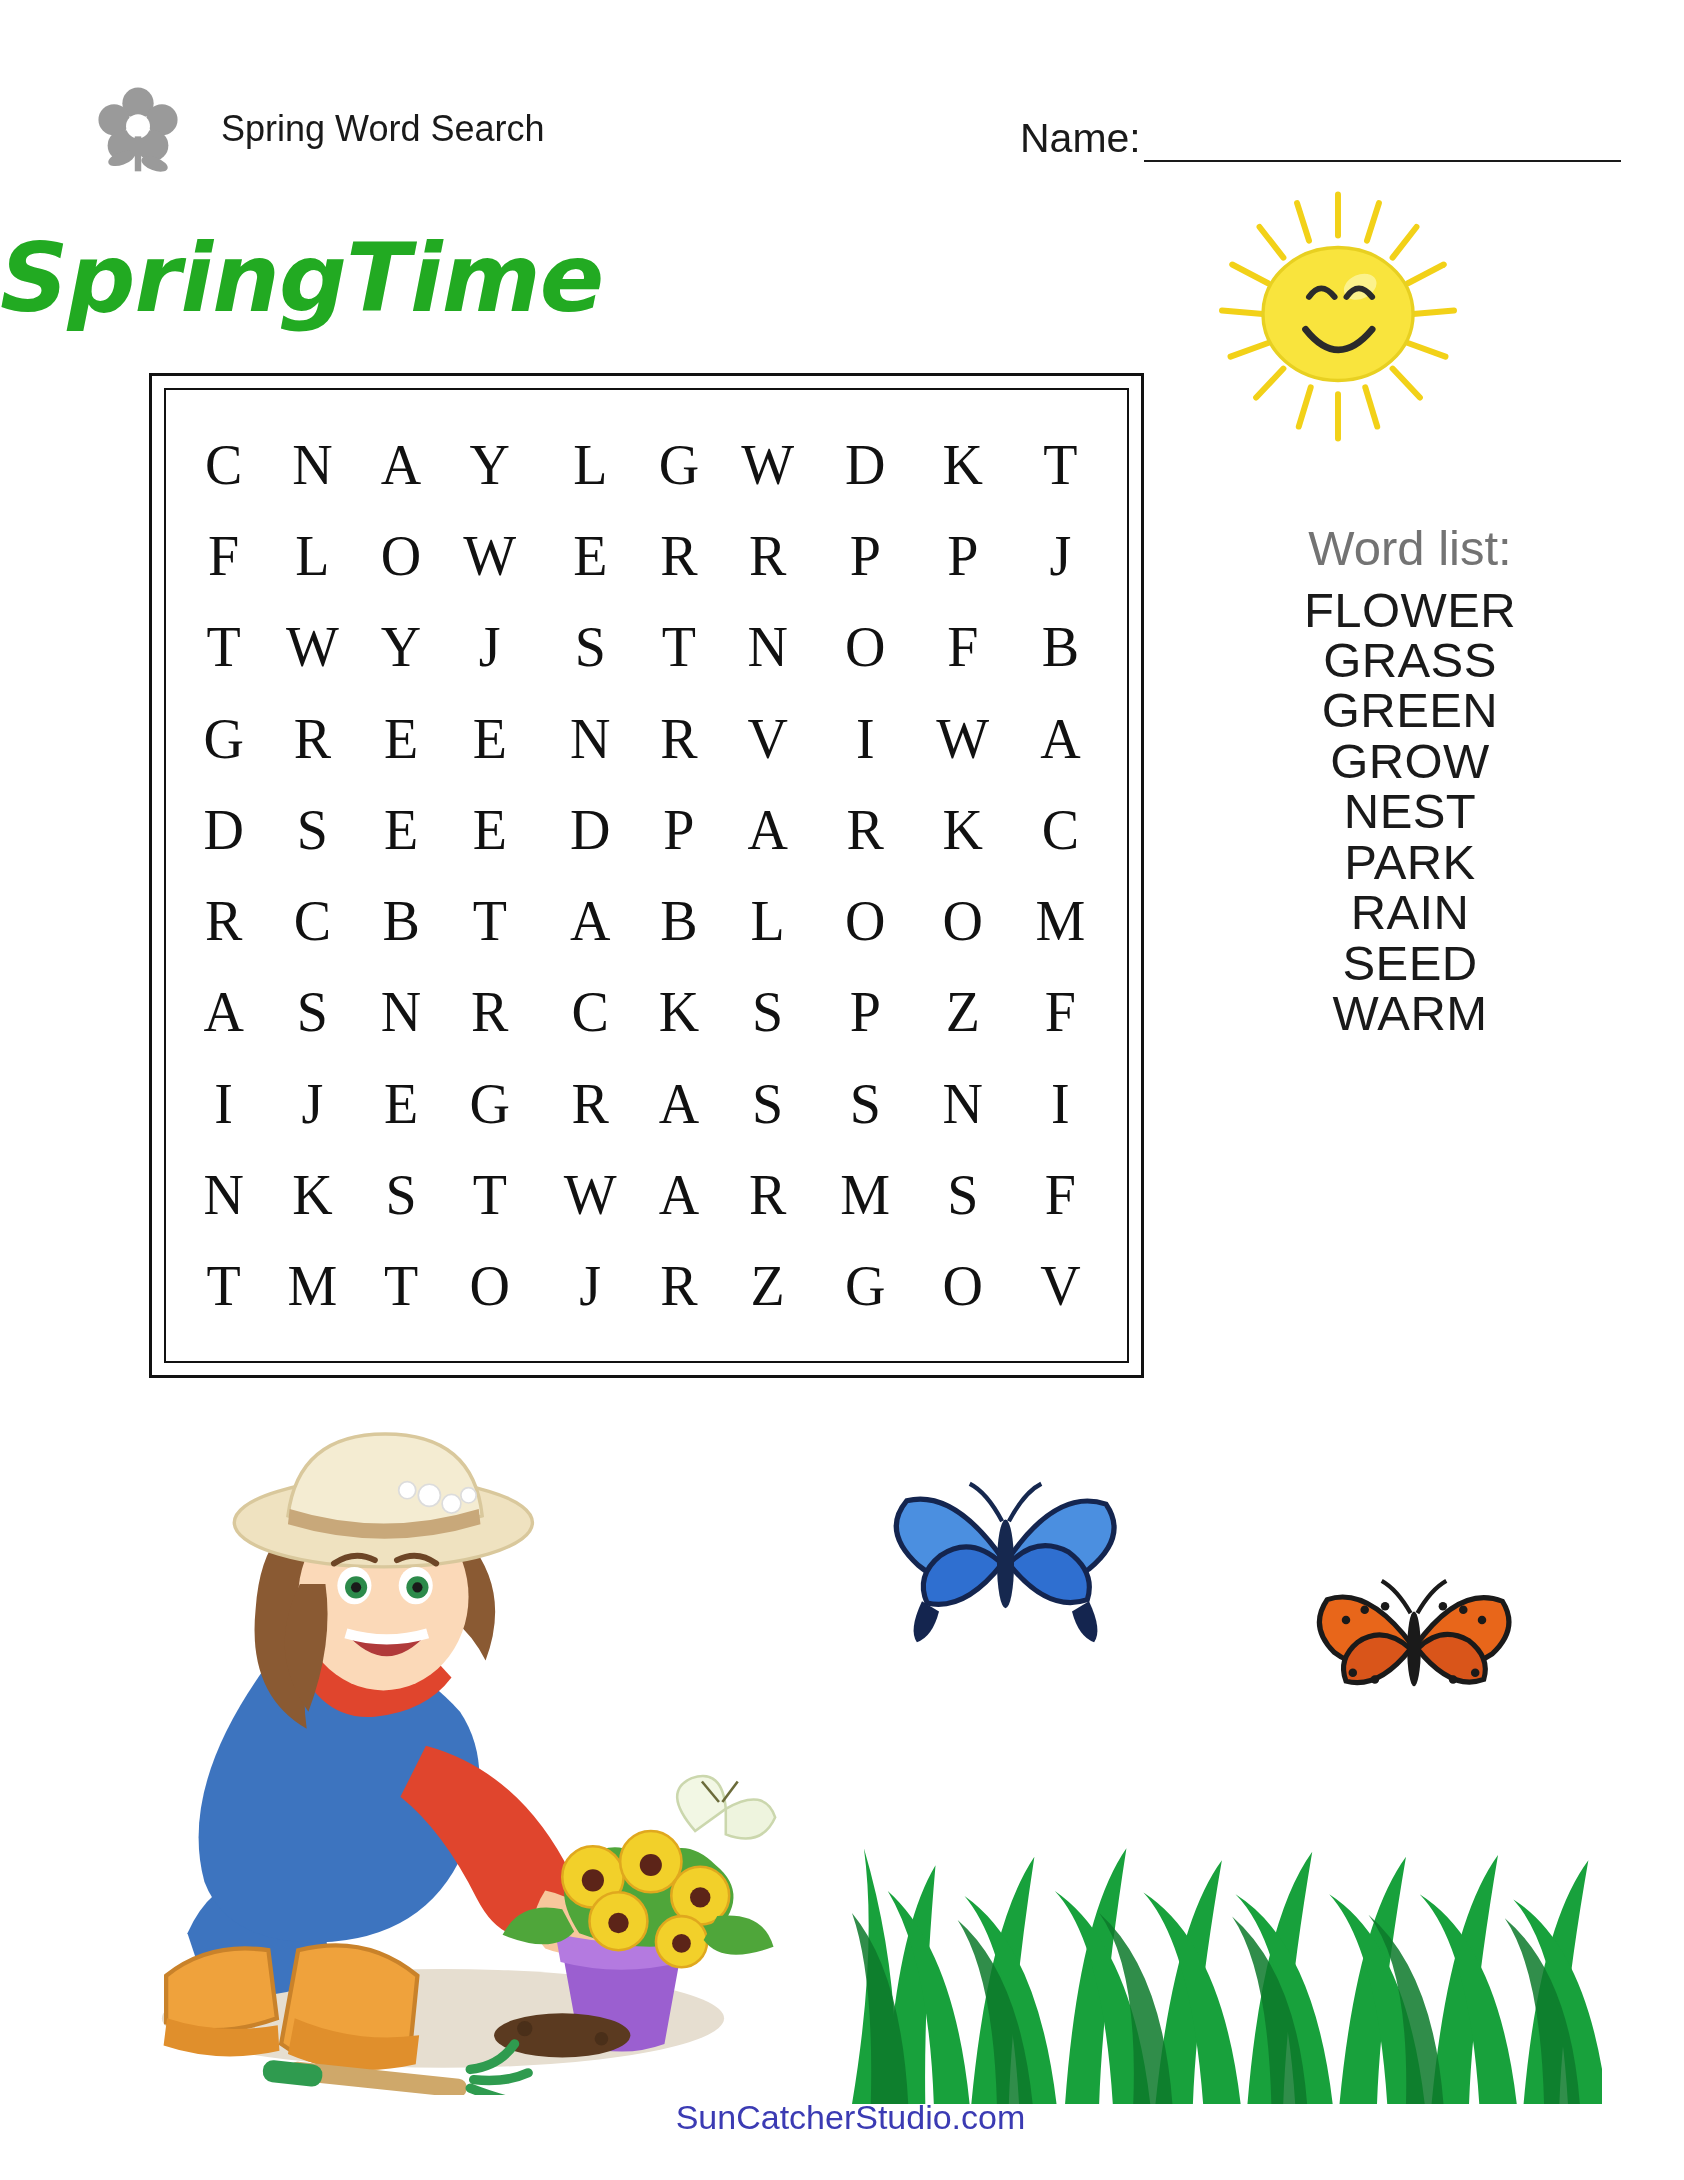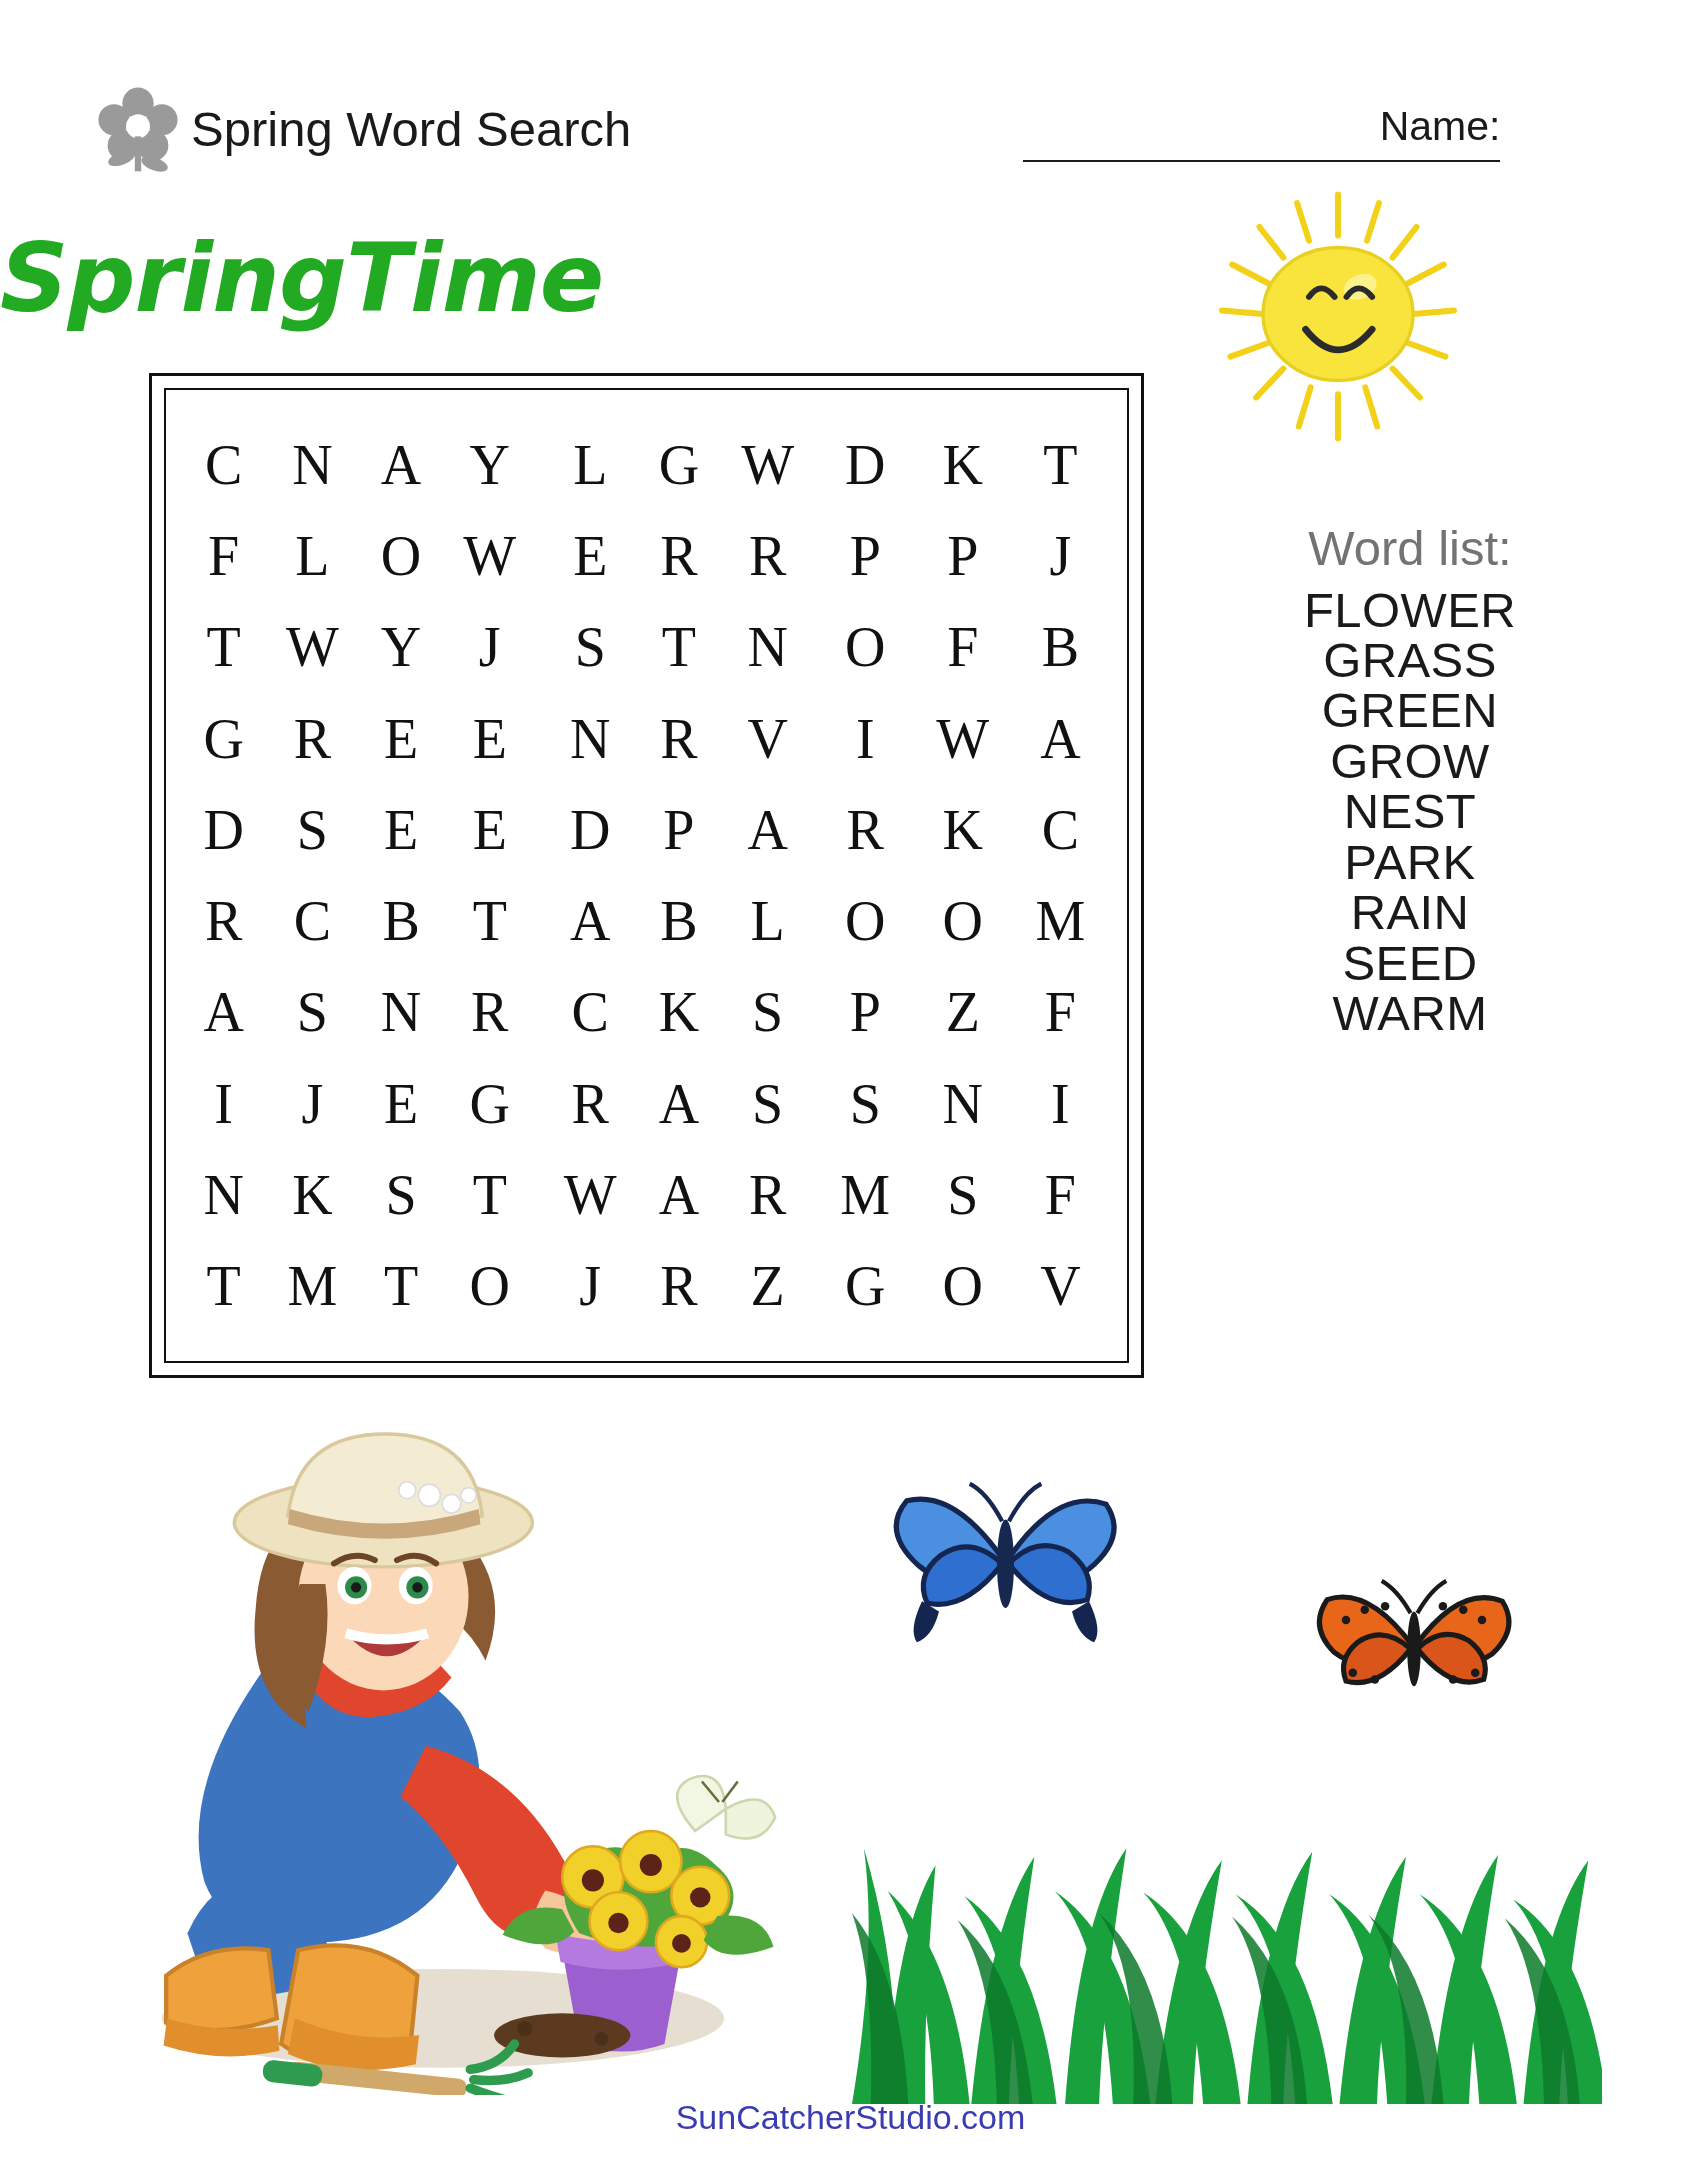--- a/index.html
+++ b/index.html
@@ -25,34 +25,33 @@
     height: 94px;
     display: flex;
     align-items: center;
   }
   .header-flower {
     width: 92px;
     height: 92px;
     flex: none;
   }
   .header-title {
-    font-size: 49px;
+    font-size: 36px;
     font-weight: 400;
     color: #1a1a1a;
-    margin-left: 7px;
+    margin-left: 37px;
     white-space: nowrap;
     letter-spacing: 0px;
   }
   .name-block {
     position: absolute;
     left: 928px;
     bottom: 13.6px;
     display: flex;
     align-items: flex-end;
-    flex-direction: column;
   }
   .name-label {
     font-size: 41px;
     color: #1a1a1a;
     white-space: nowrap;
   }
   .name-line {
     width: 477px;
     border-bottom: 2.6px solid #1a1a1a;
     margin-left: 3.4px;

